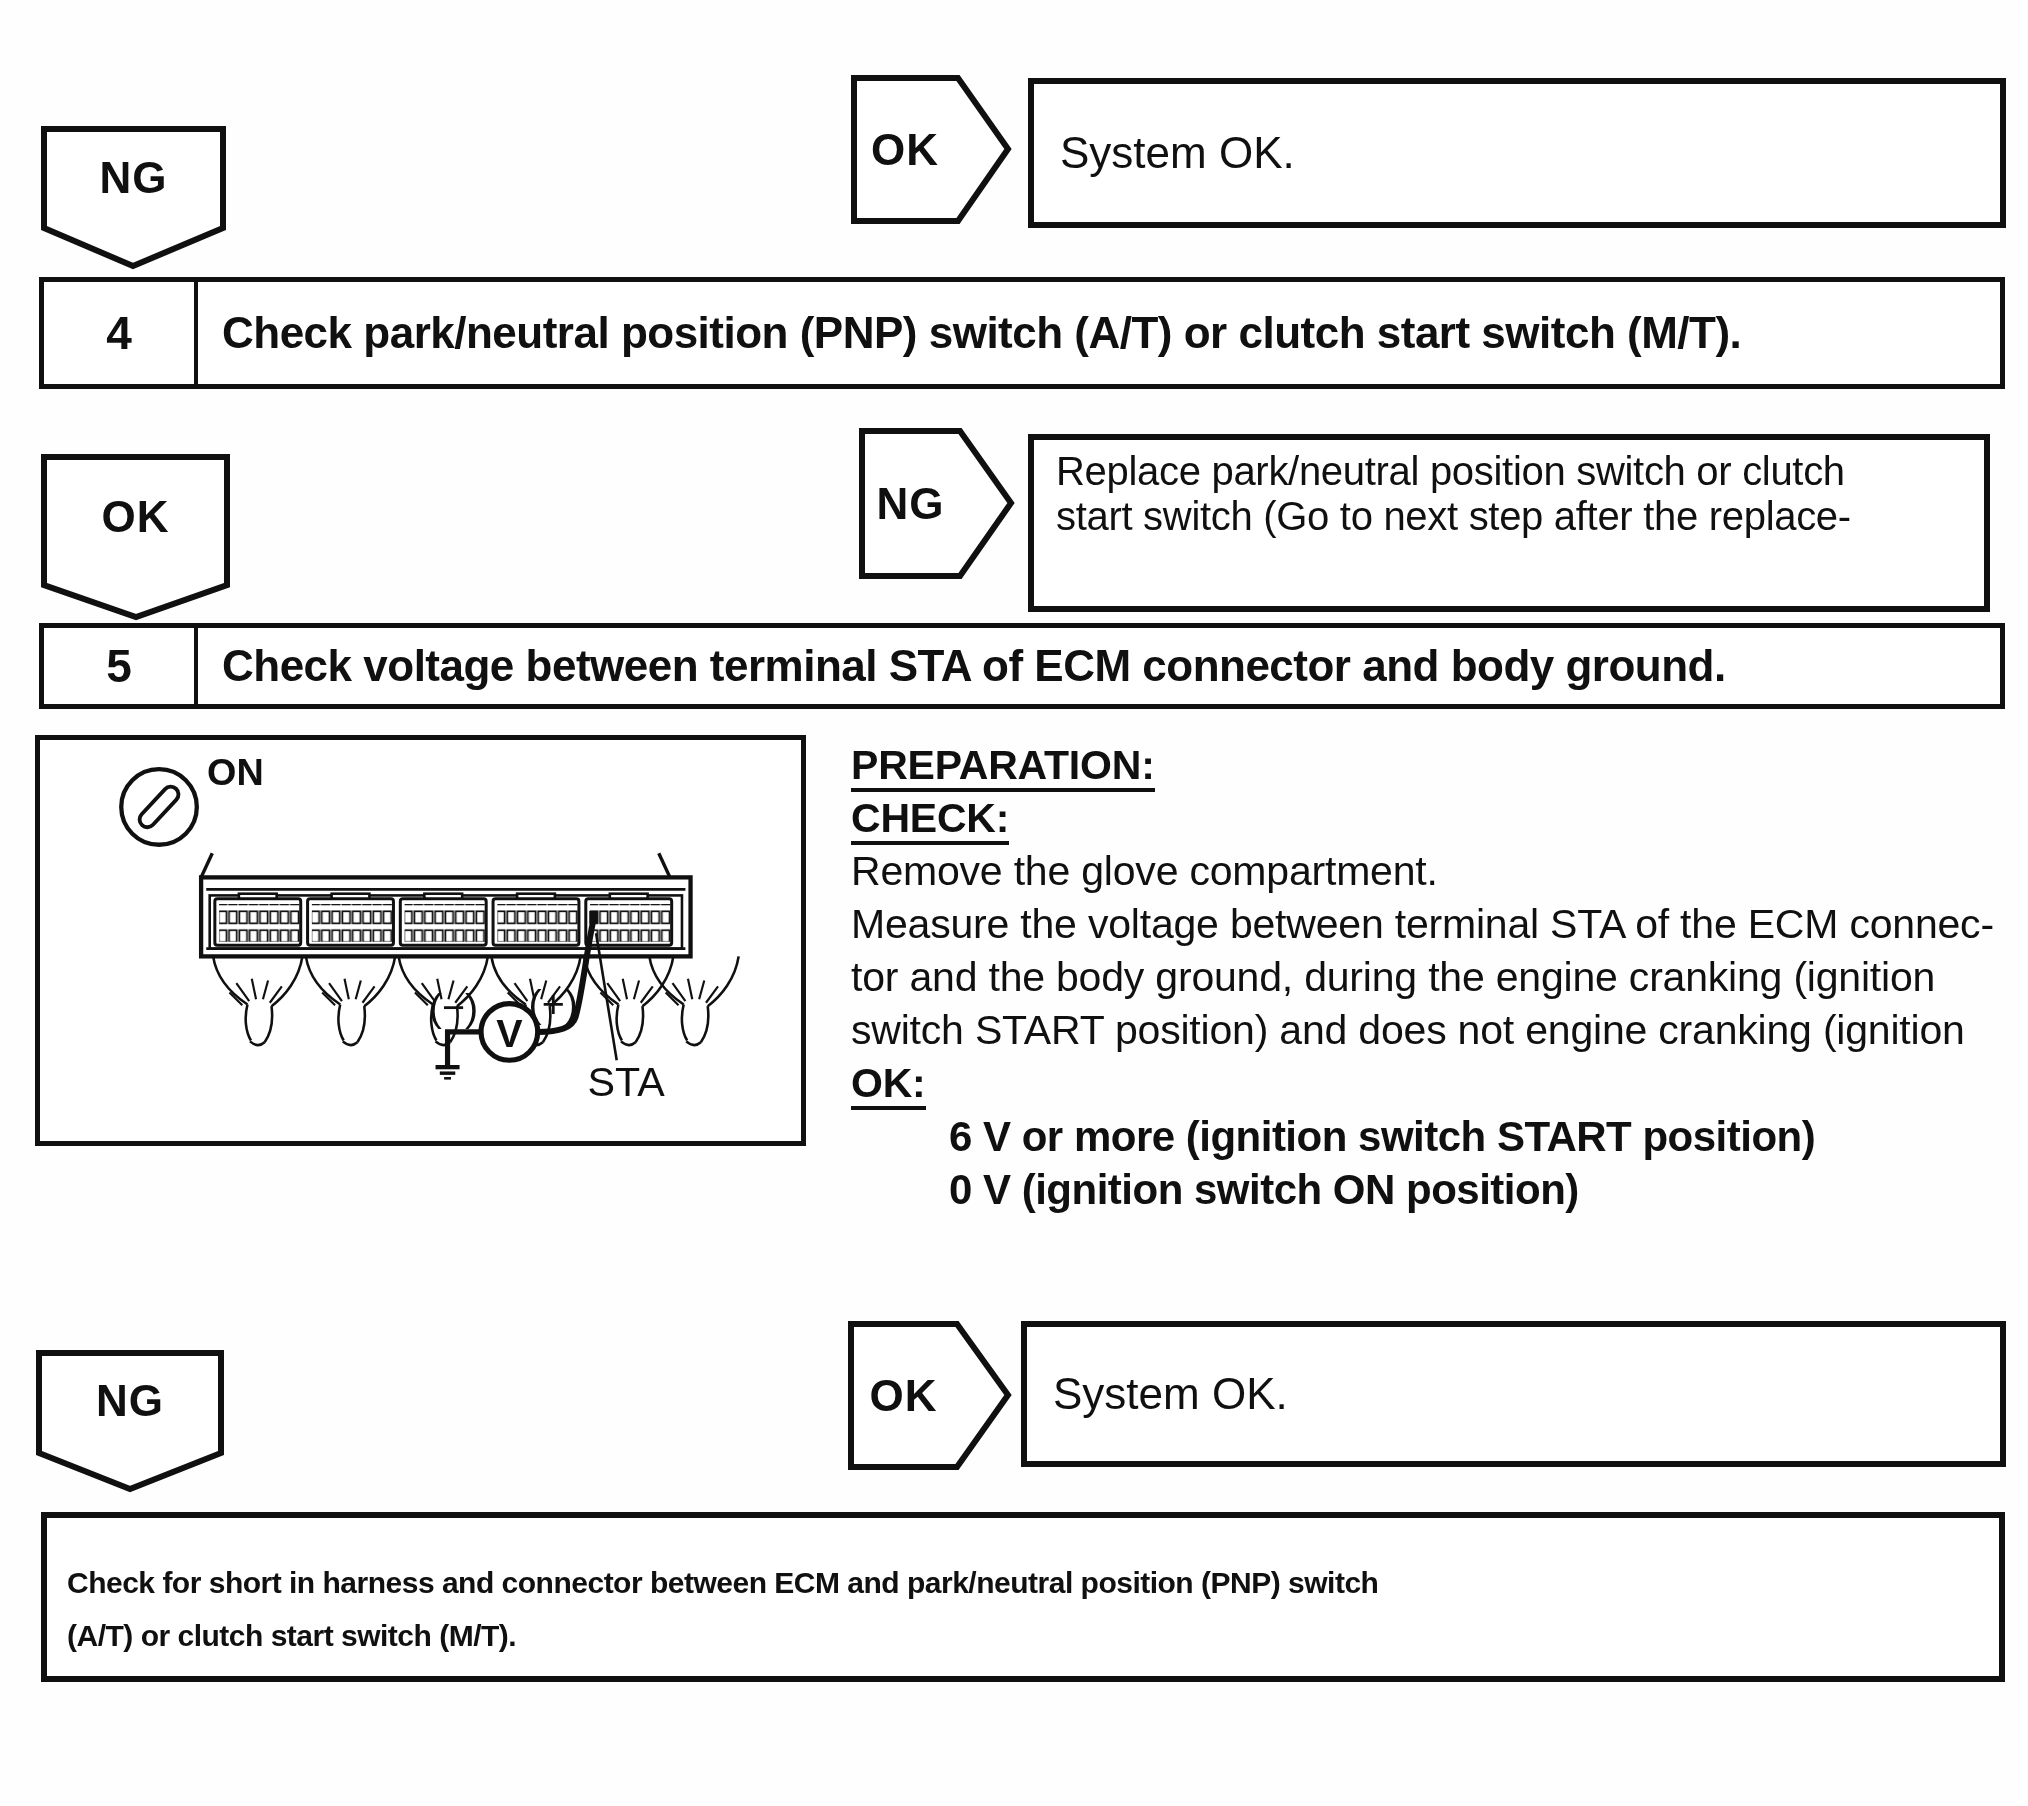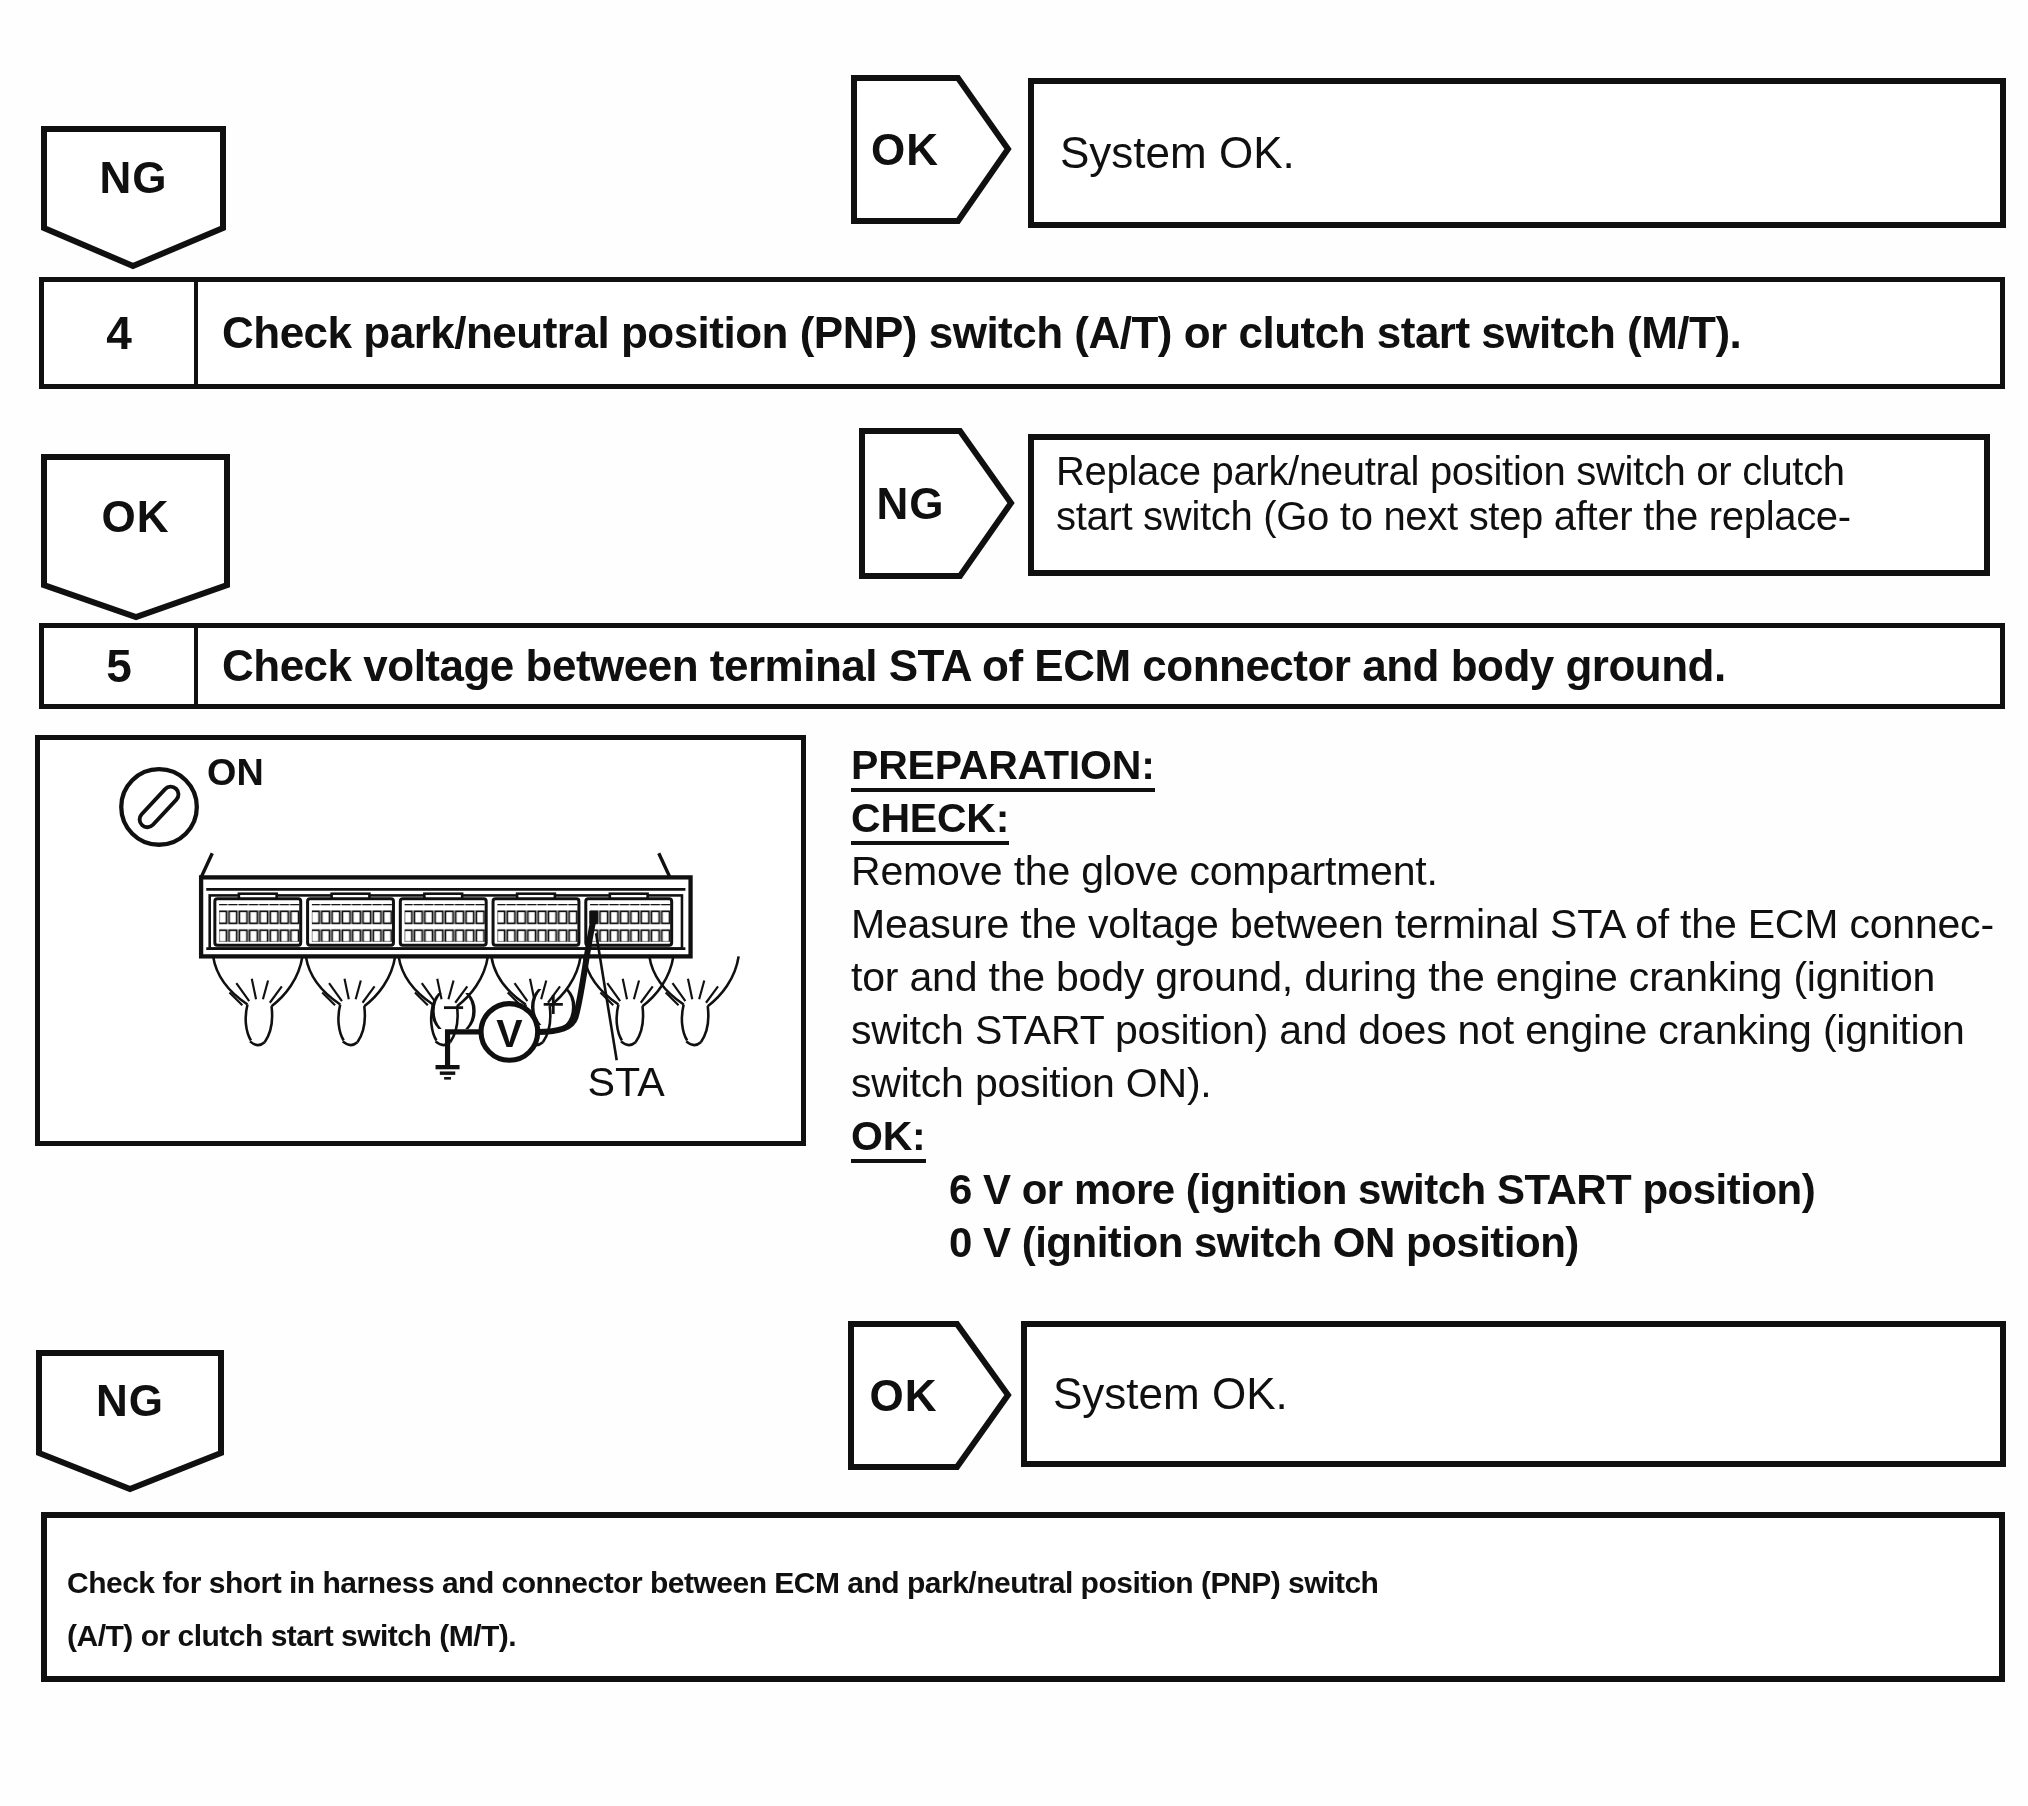--- a/index.html
+++ b/index.html
@@ -72,21 +72,21 @@
     </svg>
     <span class="pent-label">OK</span>
   </div>
 
   <div class="pent arrow-right" style="left:858px;top:427px;width:157px;height:153px">
     <svg viewBox="0 0 157 153">
       <polygon class="shape" points="4,4 102,4 153,76 102,149 4,149"></polygon>
     </svg>
     <span class="pent-label">NG</span>
   </div>
-  <div class="result-box multiline" style="left:1028px;top:434px;width:962px;height:142px">
+  <div class="result-box multiline" style="left:1028px;top:434px;width:962px;height:178px">
     <div>Replace park/neutral position switch or clutch</div>
     <div>start switch (Go to next step after the replace-</div>
   </div>
 
   <div class="step-row" style="left:39px;top:623px;width:1966px;height:86px">
     <div class="step-num">5</div>
     <div class="step-title">Check voltage between terminal STA of ECM connector and body ground.</div>
   </div>
 
   <div class="diagram" style="left:35px;top:735px;width:771px;height:411px">
@@ -174,21 +174,20 @@
     </svg>
   </div>
 
   <div class="instructions" style="left:851px;top:742px;width:1160px">
     <div class="line"><span class="heading-u">PREPARATION:</span></div>
     <div class="line"><span class="heading-u">CHECK:</span></div>
     <div class="line">Remove the glove compartment.</div>
     <div class="line">Measure the voltage between terminal STA of the ECM connec-</div>
     <div class="line">tor and the body ground, during the engine cranking (ignition</div>
     <div class="line">switch START position) and does not engine cranking (ignition</div>
-    <div class="line">switch position ON).</div>
     <div class="line"><span class="heading-u">OK:</span></div>
     <div class="line strong indent">6 V or more (ignition switch START position)</div>
     <div class="line strong indent">0 V (ignition switch ON position)</div>
   </div>
 
   <div class="pent pent-down" style="left:35px;top:1349px;width:190px;height:144px">
     <svg viewBox="0 0 190 144">
       <polygon class="shape" points="4,4 186,4 186,104 95,140 4,104"></polygon>
     </svg>
     <span class="pent-label">NG</span>

